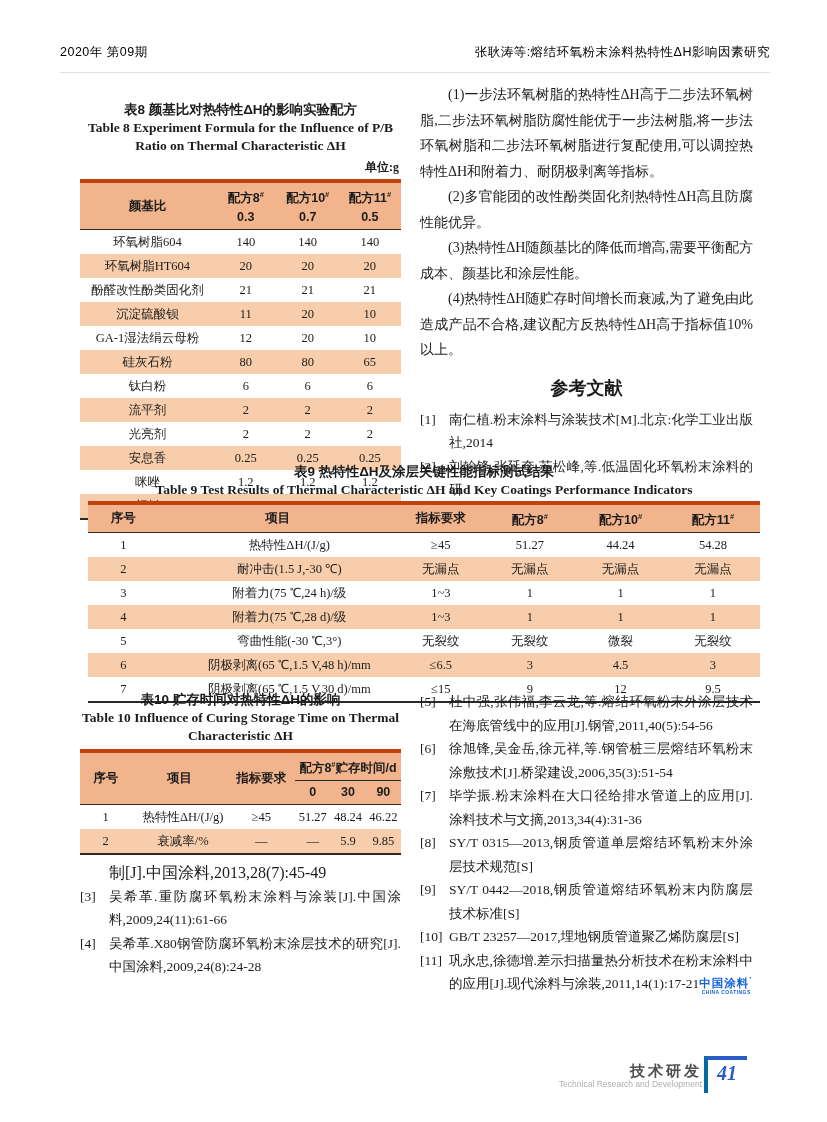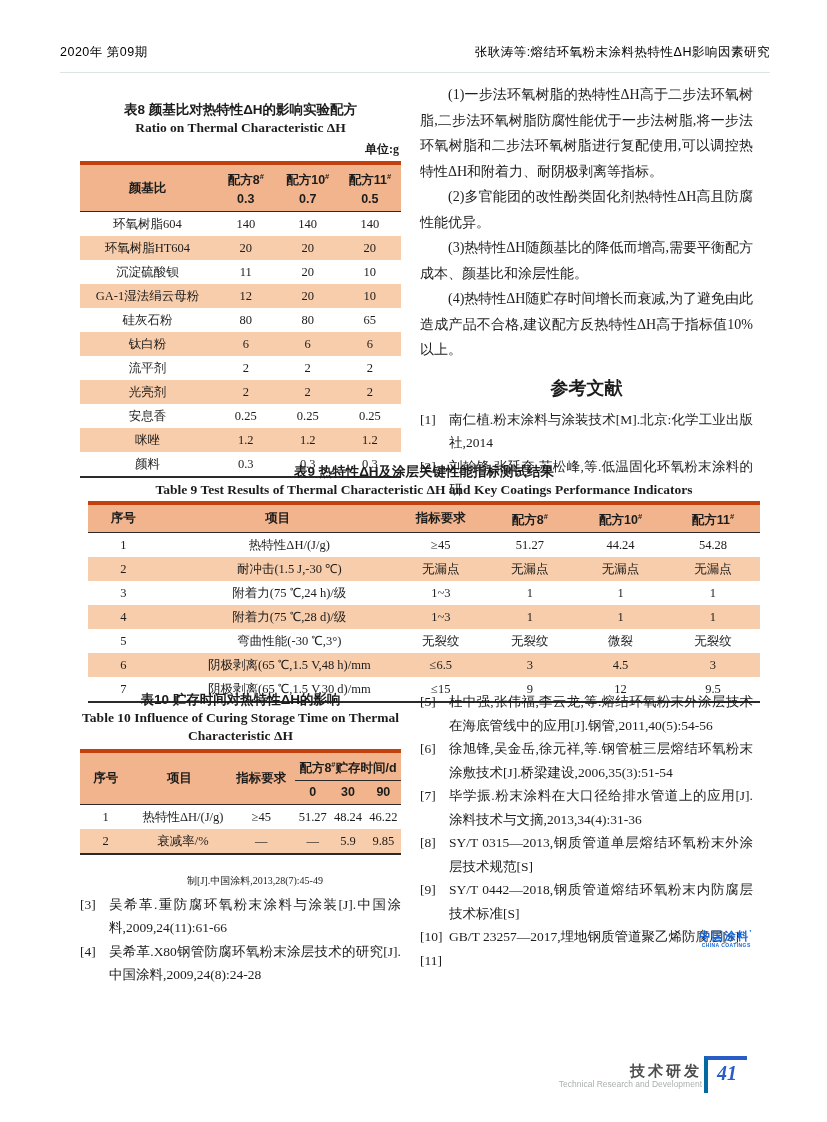--- a/index.html
+++ b/index.html
@@ -44,21 +44,21 @@
   .body-p{margin:0;font-size:14px;line-height:25.5px;text-align:justify;text-indent:2em;}
   .body-p.noindent{text-indent:0;}
   .ref-heading{font-family:"Liberation Sans",sans-serif;font-weight:bold;font-size:18px;text-align:center;margin:13px 0 8px 0;}
   .ref-list{font-size:13.5px;line-height:23.5px;}
   .ref-item{position:relative;padding-left:29px;text-align:justify;}
   .ref-no{position:absolute;left:0;top:0;}
   .t9-section{position:absolute;left:88px;top:462px;width:672px;}
   .t9-section .paper-table{margin-top:2px;}
   .left-bottom{position:absolute;left:80px;top:690px;width:321px;}
   .left-bottom .paper-table{margin-top:4px;}
-  .ref-cont{font-size:10px;line-height:23.5px;padding-left:29px;margin-top:14px;text-align:center;}
+  .ref-cont{font-size:16px;line-height:23.5px;padding-left:29px;margin-top:6px;}
   .right-bottom{position:absolute;left:420px;top:690px;width:333px;}
   .logo{position:absolute;right:0;bottom:1px;text-align:center;color:#1565d8;font-family:"Liberation Sans",sans-serif;}
   .logo-cn{font-weight:bold;font-size:11.5px;letter-spacing:1px;line-height:11px;}
   .logo-mark{font-size:8px;vertical-align:super;}
   .logo-en{font-size:5.5px;font-weight:bold;letter-spacing:.5px;transform:scale(.9);}
   
   .page-footer{position:absolute;top:1056px;right:80px;display:flex;align-items:flex-start;gap:2px;}
   .footer-labels{text-align:right;padding-top:6px;}
   .f-cn{font-family:"Liberation Sans",sans-serif;font-weight:bold;font-size:15px;color:#4d4f4e;letter-spacing:3px;line-height:17px;}
   .f-en{font-family:"Liberation Sans",sans-serif;font-size:8.5px;color:#aab0ae;line-height:11px;}
@@ -73,20 +73,21 @@
 
 <div class="page">
 
   <header class="page-header">
     <span>2020年 第09期</span>
     <span>张耿涛等:熔结环氧粉末涂料热特性ΔH影响因素研究</span>
   </header>
 
   <section class="left-top">
     <div class="tbl-title-cn">表8  颜基比对热特性ΔH的影响实验配方</div>
+    <div class="tbl-title-en">Table 8  Experiment Formula for the Influence of P/B</div>
     <div class="tbl-title-en">Ratio on Thermal Characteristic ΔH</div>
     <div class="tbl-unit">单位:g</div>
     <table class="paper-table t8">
       <colgroup>
           <col style="width:42%">
           <col style="width:19.3%">
           <col style="width:19.3%">
           <col style="width:19.4%">
         </colgroup>
       <thead>
@@ -113,20 +114,26 @@
             <td>140</td>
             <td>140</td>
           </tr>
           <tr>
             <td class="cell-left">环氧树脂HT604</td>
             <td>20</td>
             <td>20</td>
             <td>20</td>
           </tr>
           <tr>
+            <td class="cell-left">酚醛改性酚类固化剂</td>
+            <td>21</td>
+            <td>21</td>
+            <td>21</td>
+          </tr>
+          <tr>
             <td class="cell-left">沉淀硫酸钡</td>
             <td>11</td>
             <td>20</td>
             <td>10</td>
           </tr>
           <tr>
             <td class="cell-left">GA-1湿法绢云母粉</td>
             <td>12</td>
             <td>20</td>
             <td>10</td>
@@ -325,21 +332,21 @@
   </section>
 
   <section class="right-bottom">
     <div class="ref-list">
         <div class="ref-item"><span class="ref-no">[5]</span><span>杜中强,张伟福,李云龙,等.熔结环氧粉末外涂层技术在海底管线中的应用[J].钢管,2011,40(5):54-56</span></div>
         <div class="ref-item"><span class="ref-no">[6]</span><span>徐旭锋,吴金岳,徐元祥,等.钢管桩三层熔结环氧粉末涂敷技术[J].桥梁建设,2006,35(3):51-54</span></div>
         <div class="ref-item"><span class="ref-no">[7]</span><span>毕学振.粉末涂料在大口径给排水管道上的应用[J].涂料技术与文摘,2013,34(4):31-36</span></div>
         <div class="ref-item"><span class="ref-no">[8]</span><span>SY/T 0315—2013,钢质管道单层熔结环氧粉末外涂层技术规范[S]</span></div>
         <div class="ref-item"><span class="ref-no">[9]</span><span>SY/T 0442—2018,钢质管道熔结环氧粉末内防腐层技术标准[S]</span></div>
         <div class="ref-item"><span class="ref-no">[10]</span><span>GB/T 23257—2017,埋地钢质管道聚乙烯防腐层[S]</span></div>
-        <div class="ref-item"><span class="ref-no">[11]</span></div>
+        <div class="ref-item"><span class="ref-no">[11]</span><span>巩永忠,徐德增.差示扫描量热分析技术在粉末涂料中的应用[J].现代涂料与涂装,2011,14(1):17-21</span></div>
       </div>
     <div class="logo">
       <div class="logo-cn"><span>中国涂料</span><span class="logo-mark">’</span></div>
       <div class="logo-en">CHINA COATINGS</div>
     </div>
   </section>
 
   <footer class="page-footer">
     <div class="footer-labels">
       <div class="f-cn">技术研发</div>

